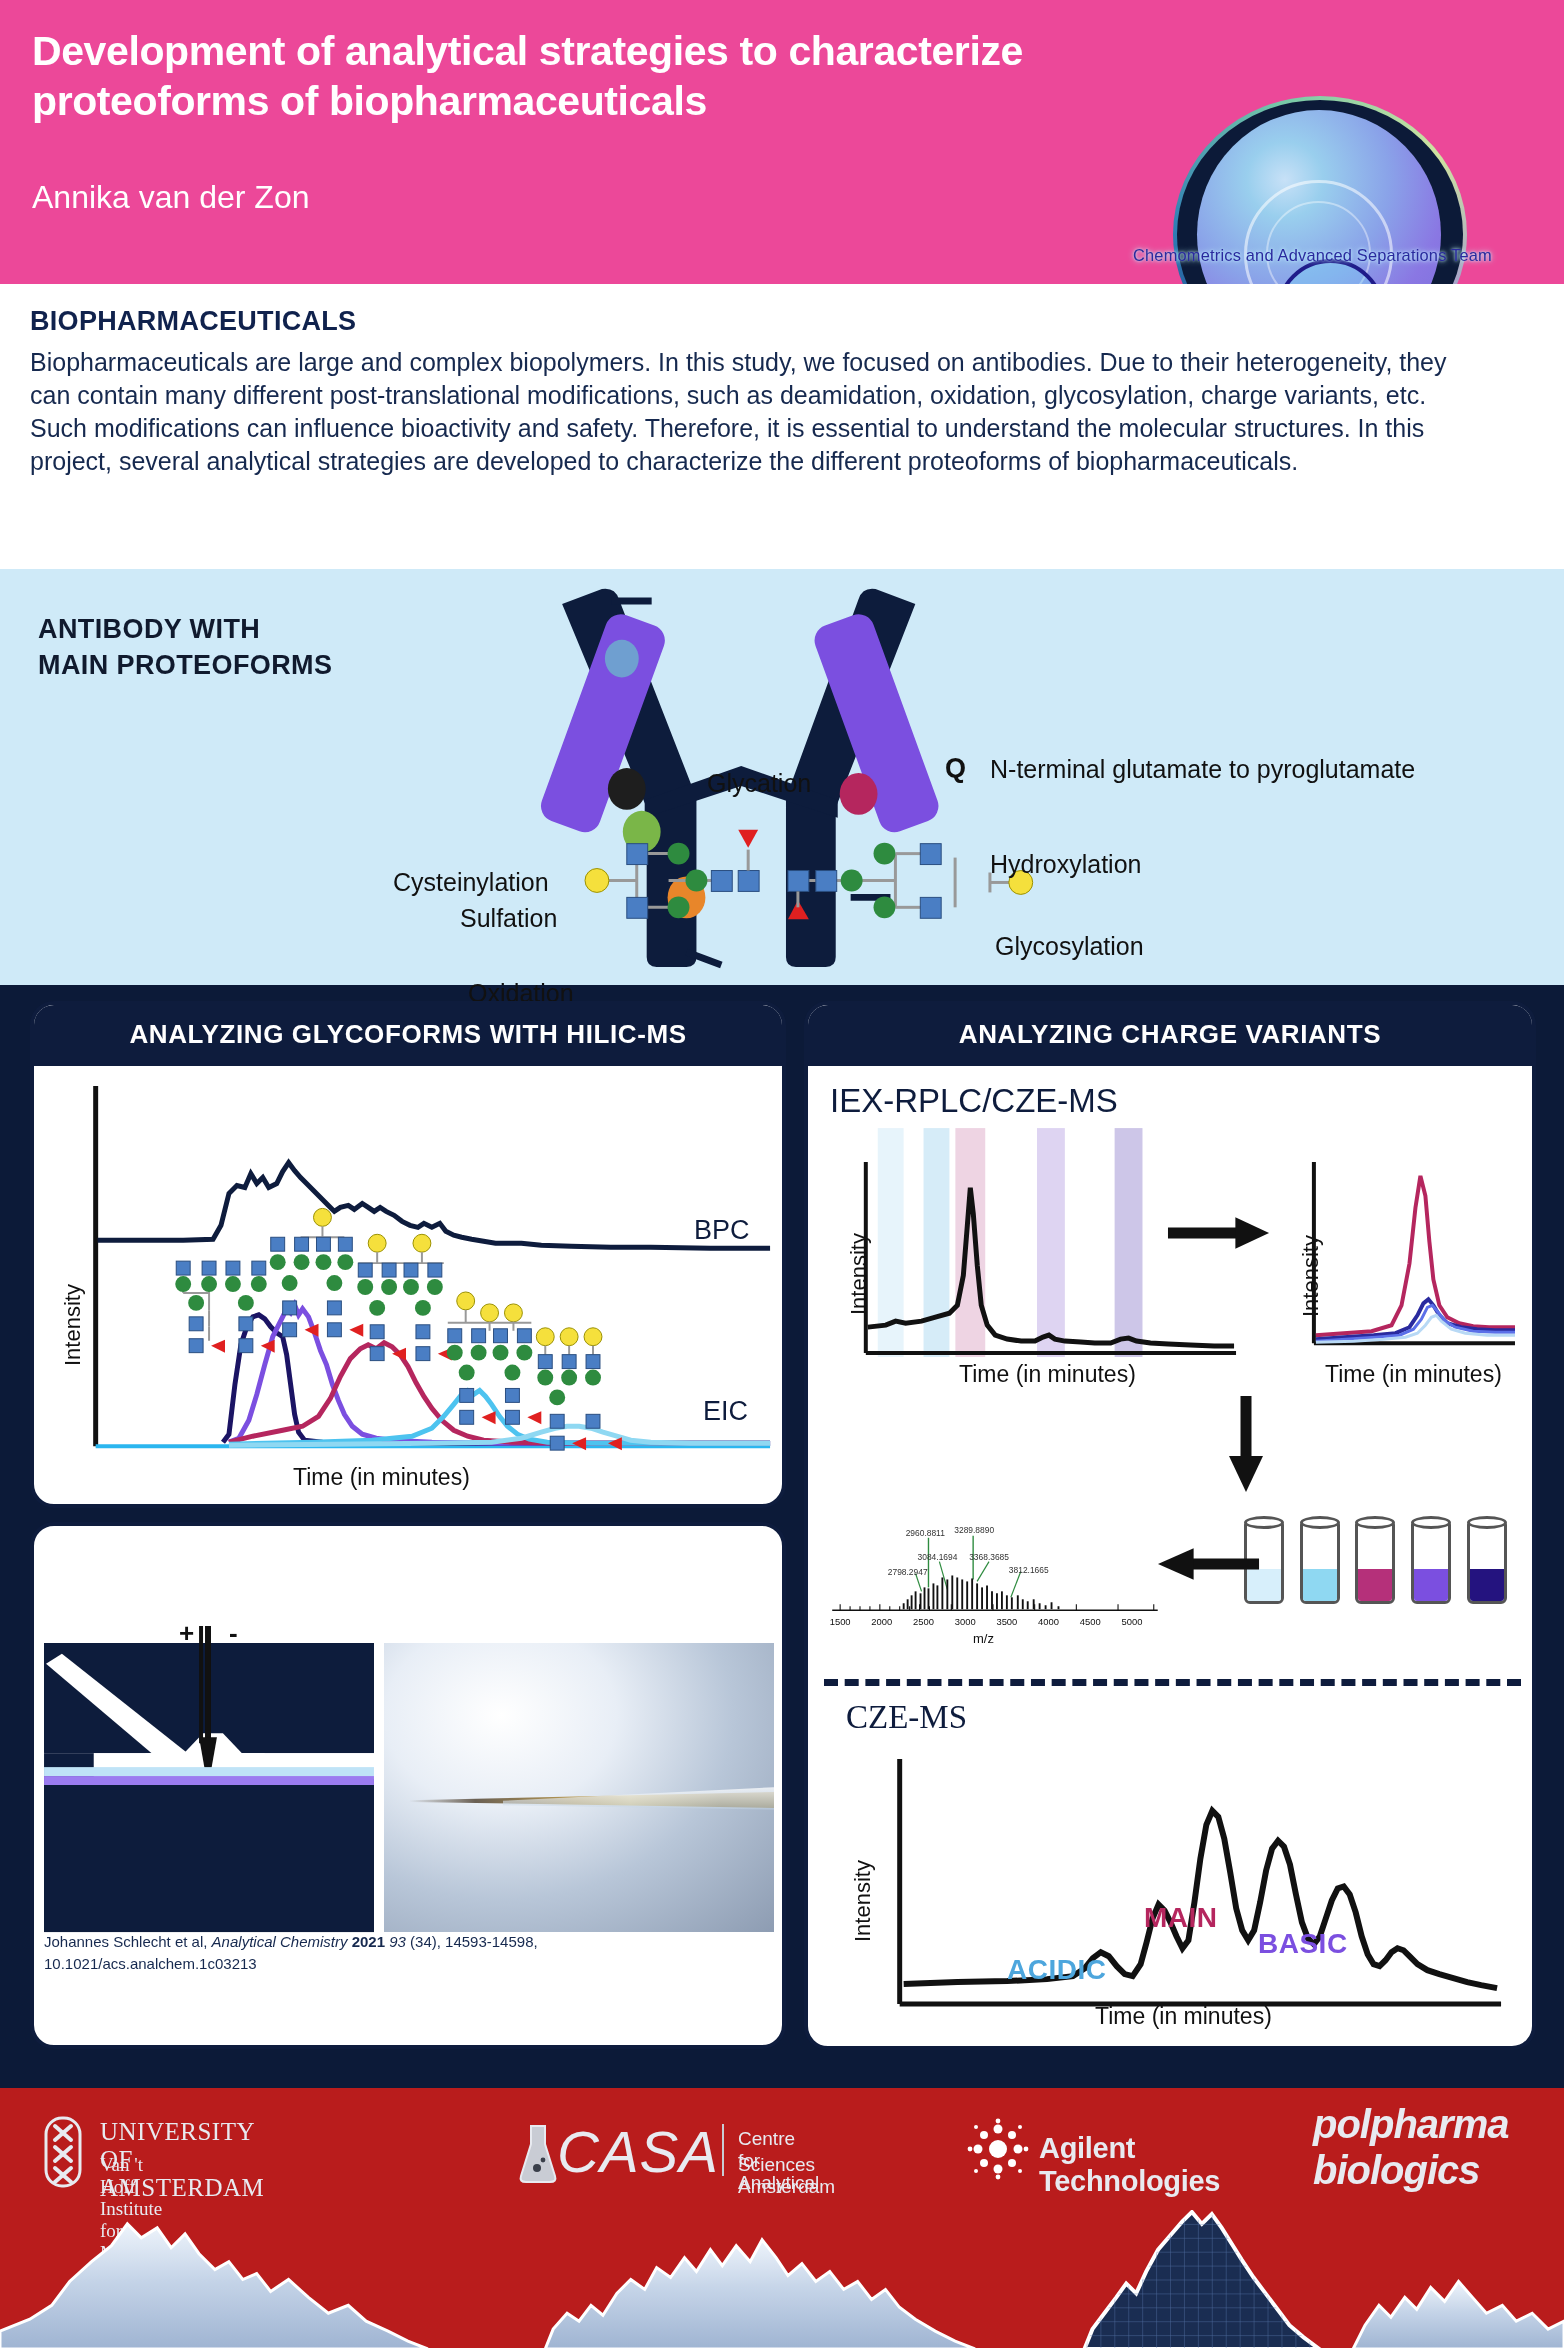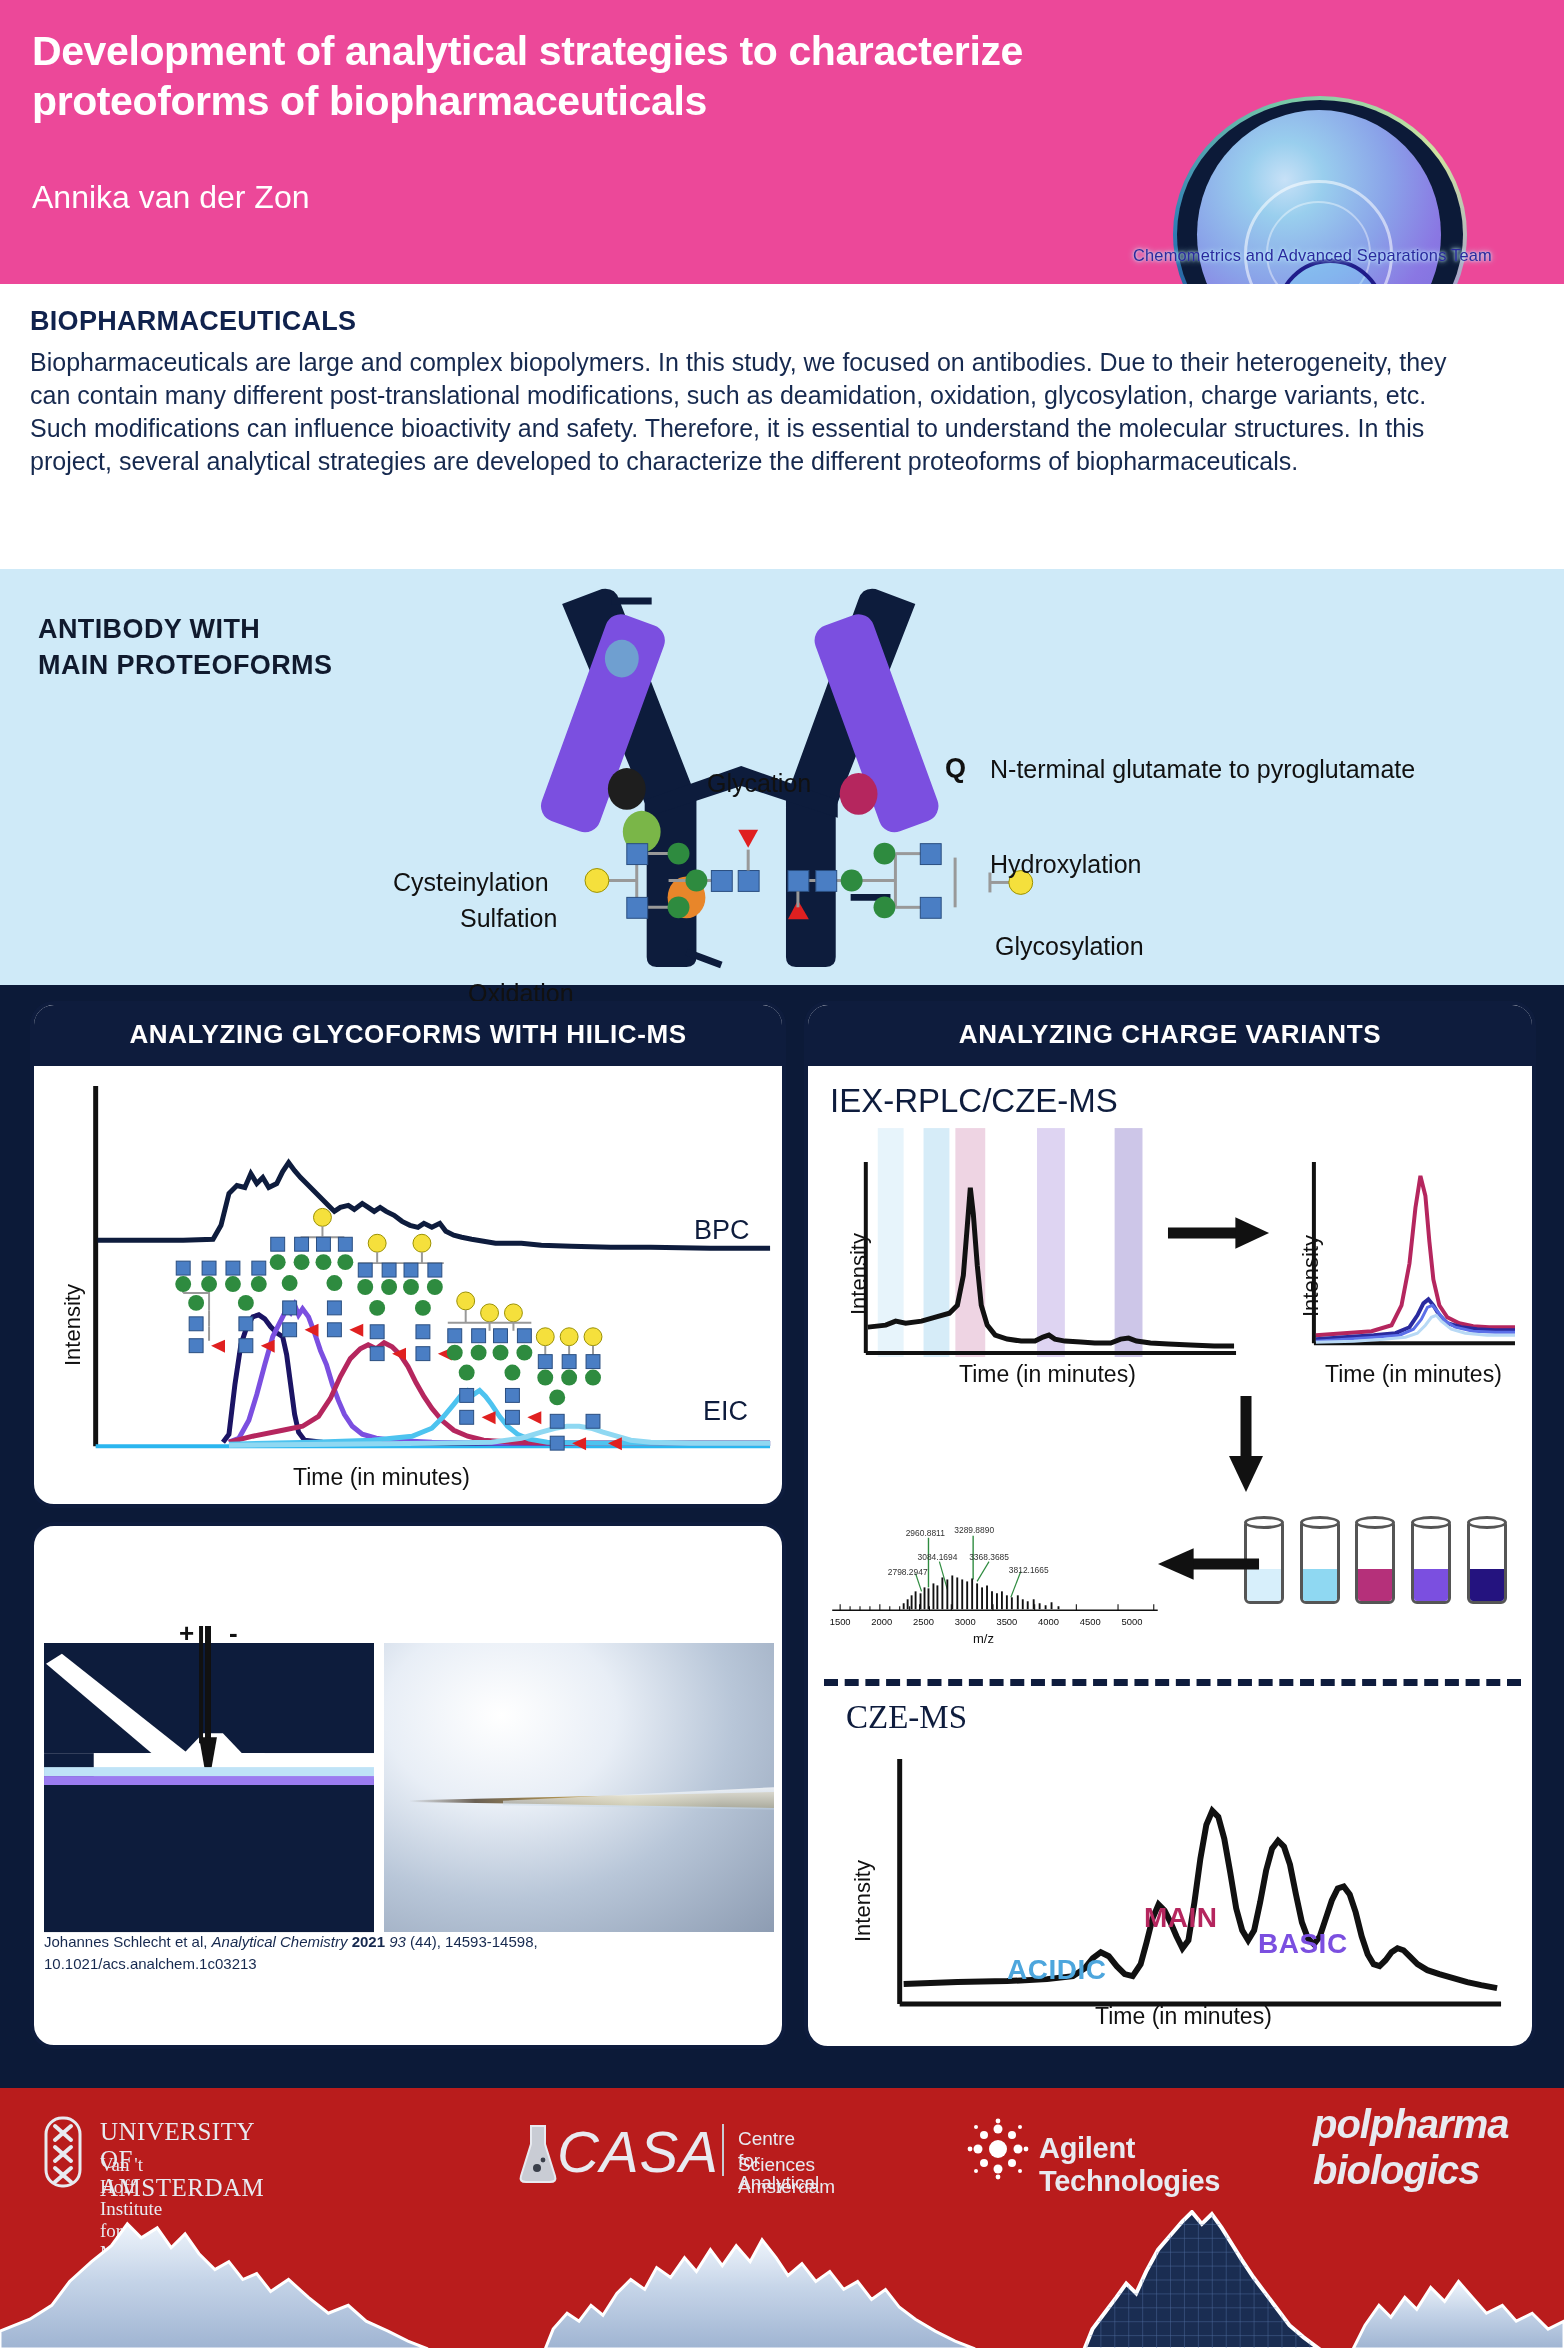--- a/index.html
+++ b/index.html
@@ -470,21 +470,21 @@
     </svg>
     <div style="position:absolute;left:145px;top:92px;font-size:26px;color:#111;font-weight:bold;">+</div>
     <div style="position:absolute;left:195px;top:92px;font-size:26px;color:#111;font-weight:bold;">-</div>
 
     <div class="nano-photo">
       <div class="needle"></div>
       <div class="needle2"></div>
     </div>
 
     <div class="citation">
-      <span>Johannes Schlecht et al, </span><i>Analytical Chemistry</i><b> 2021</b><i> 93</i><span> (44), 14593-14598,</span><br>
+      <span>Johannes Schlecht et al, </span><i>Analytical Chemistry</i><b> 2021</b><i> 93</i><span> (34), 14593-14598,</span><br>
       <span>10.1021/acs.analchem.1c03213</span>
     </div>
   </div>
 </div>
 
 <div class="panel panel-charge">
   <div class="panel-head">ANALYZING CHARGE VARIANTS</div>
   <div style="position:relative; height:983px;">
 
     <div class="sub-title" style="left:22px; top:16px;">IEX-RPLC/CZE-MS</div>

